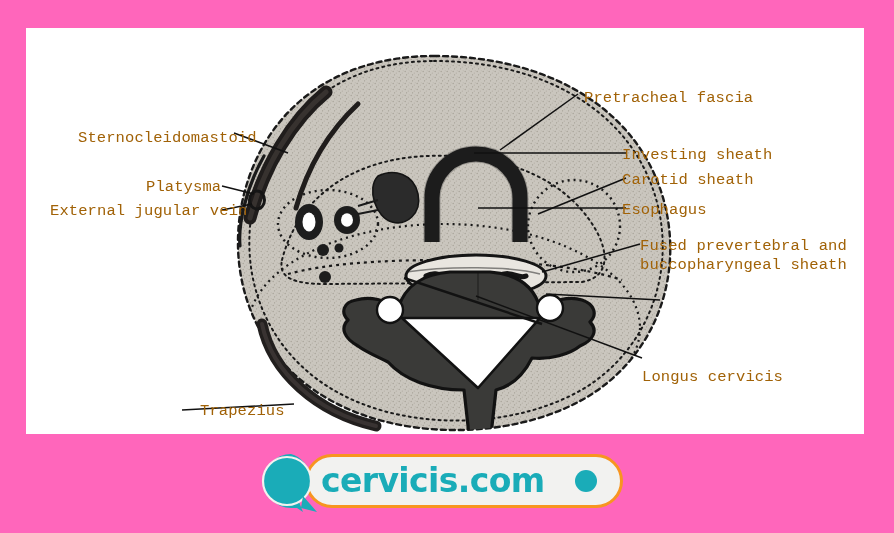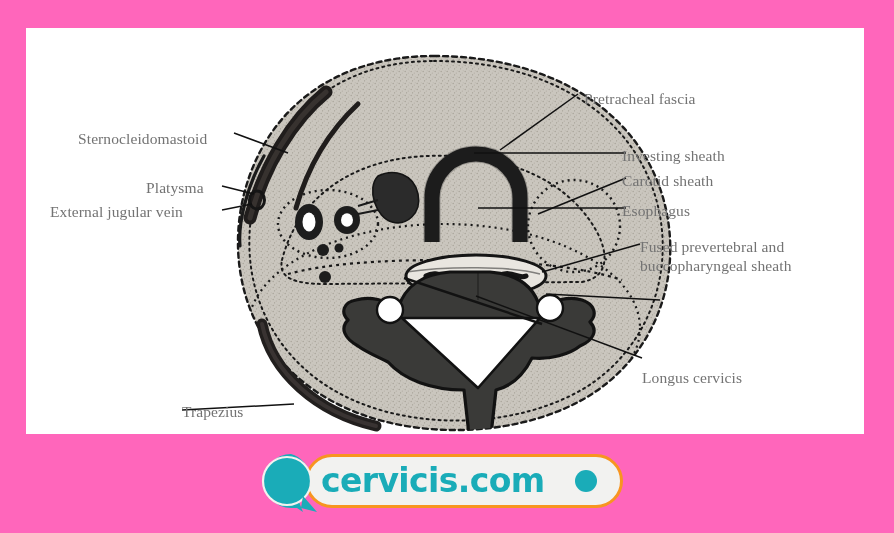--- a/index.html
+++ b/index.html
@@ -16,23 +16,23 @@
     position:absolute;left:26px;top:28px;width:838px;height:406px;
     background:#ffffff;
   }
 
   
   .figure{position:absolute;left:0;top:0;width:838px;height:406px;}
 
   
   .lab{
     position:absolute;
-    font-family:Liberation Serif, serif;
+    font-family:Liberation Mono, monospace;
     font-size:15.5px;
-    color:#737373;
+    color:#a16207;
     white-space:nowrap;
     line-height:1.12;
     letter-spacing:.1px;
   }
   .lab.r{text-align:left;}
   .lab.l{text-align:right;}
 
   
   .logo{
     position:absolute;left:253px;top:450px;width:370px;height:62px;
@@ -192,21 +192,21 @@
         <path d="M 600 180 L 452 180"></path>
         <path d="M 614 216 L 516 244"></path>
         <path d="M 634 272 L 520 266"></path>
         <path d="M 616 330 L 450 268"></path>
       </g>
     </svg>
 
     <div class="lab l" style="left:52px;top:102px;">Sternocleidomastoid</div>
     <div class="lab l" style="left:120px;top:151px;">Platysma</div>
     <div class="lab l" style="left:24px;top:175px;">External jugular vein</div>
-    <div class="lab l" style="left:156px;top:375px;">Trapezius</div>
+    <div class="lab l" style="left:174px;top:375px;">Trapezius</div>
 
     <div class="lab r" style="left:558px;top:62px;">Pretracheal fascia</div>
     <div class="lab r" style="left:596px;top:119px;">Investing sheath</div>
     <div class="lab r" style="left:596px;top:144px;">Carotid sheath</div>
     <div class="lab r" style="left:596px;top:174px;">Esophagus</div>
     <div class="lab r" style="left:614px;top:210px;">Fused prevertebral and</div>
     <div class="lab r" style="left:614px;top:229px;">buccopharyngeal sheath</div>
     <div class="lab r" style="left:616px;top:341px;">Longus cervicis</div>
 
   </div>

